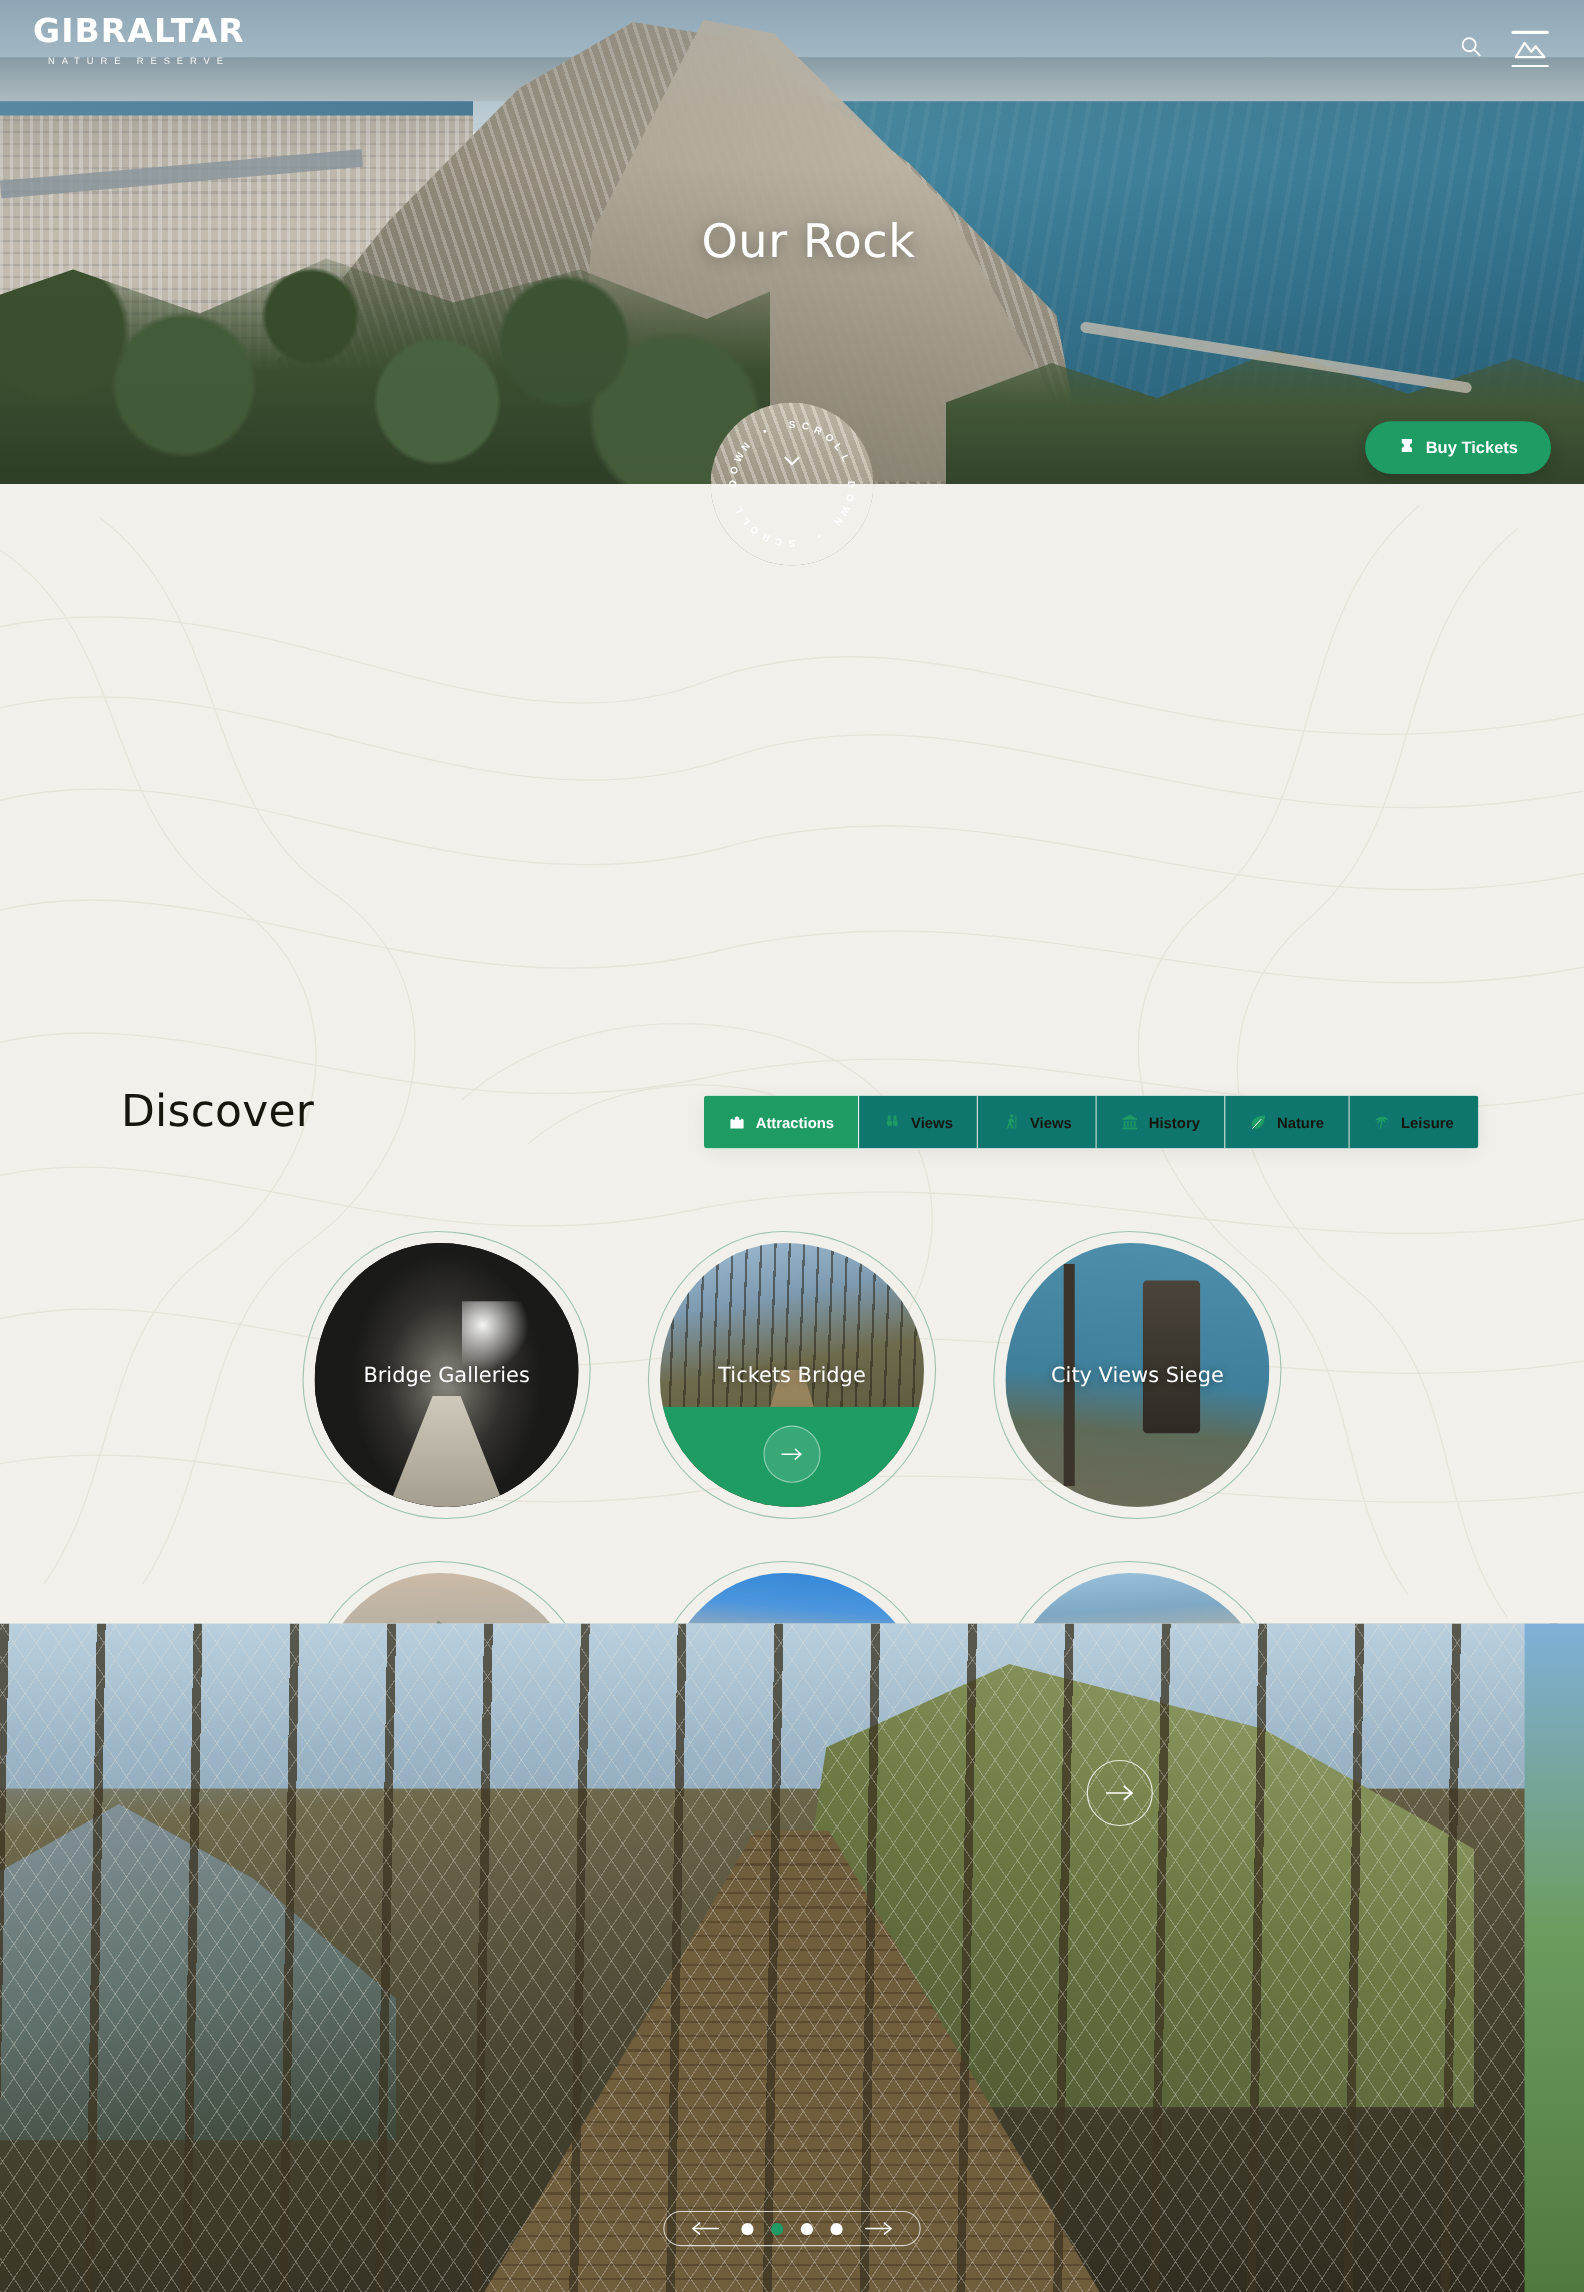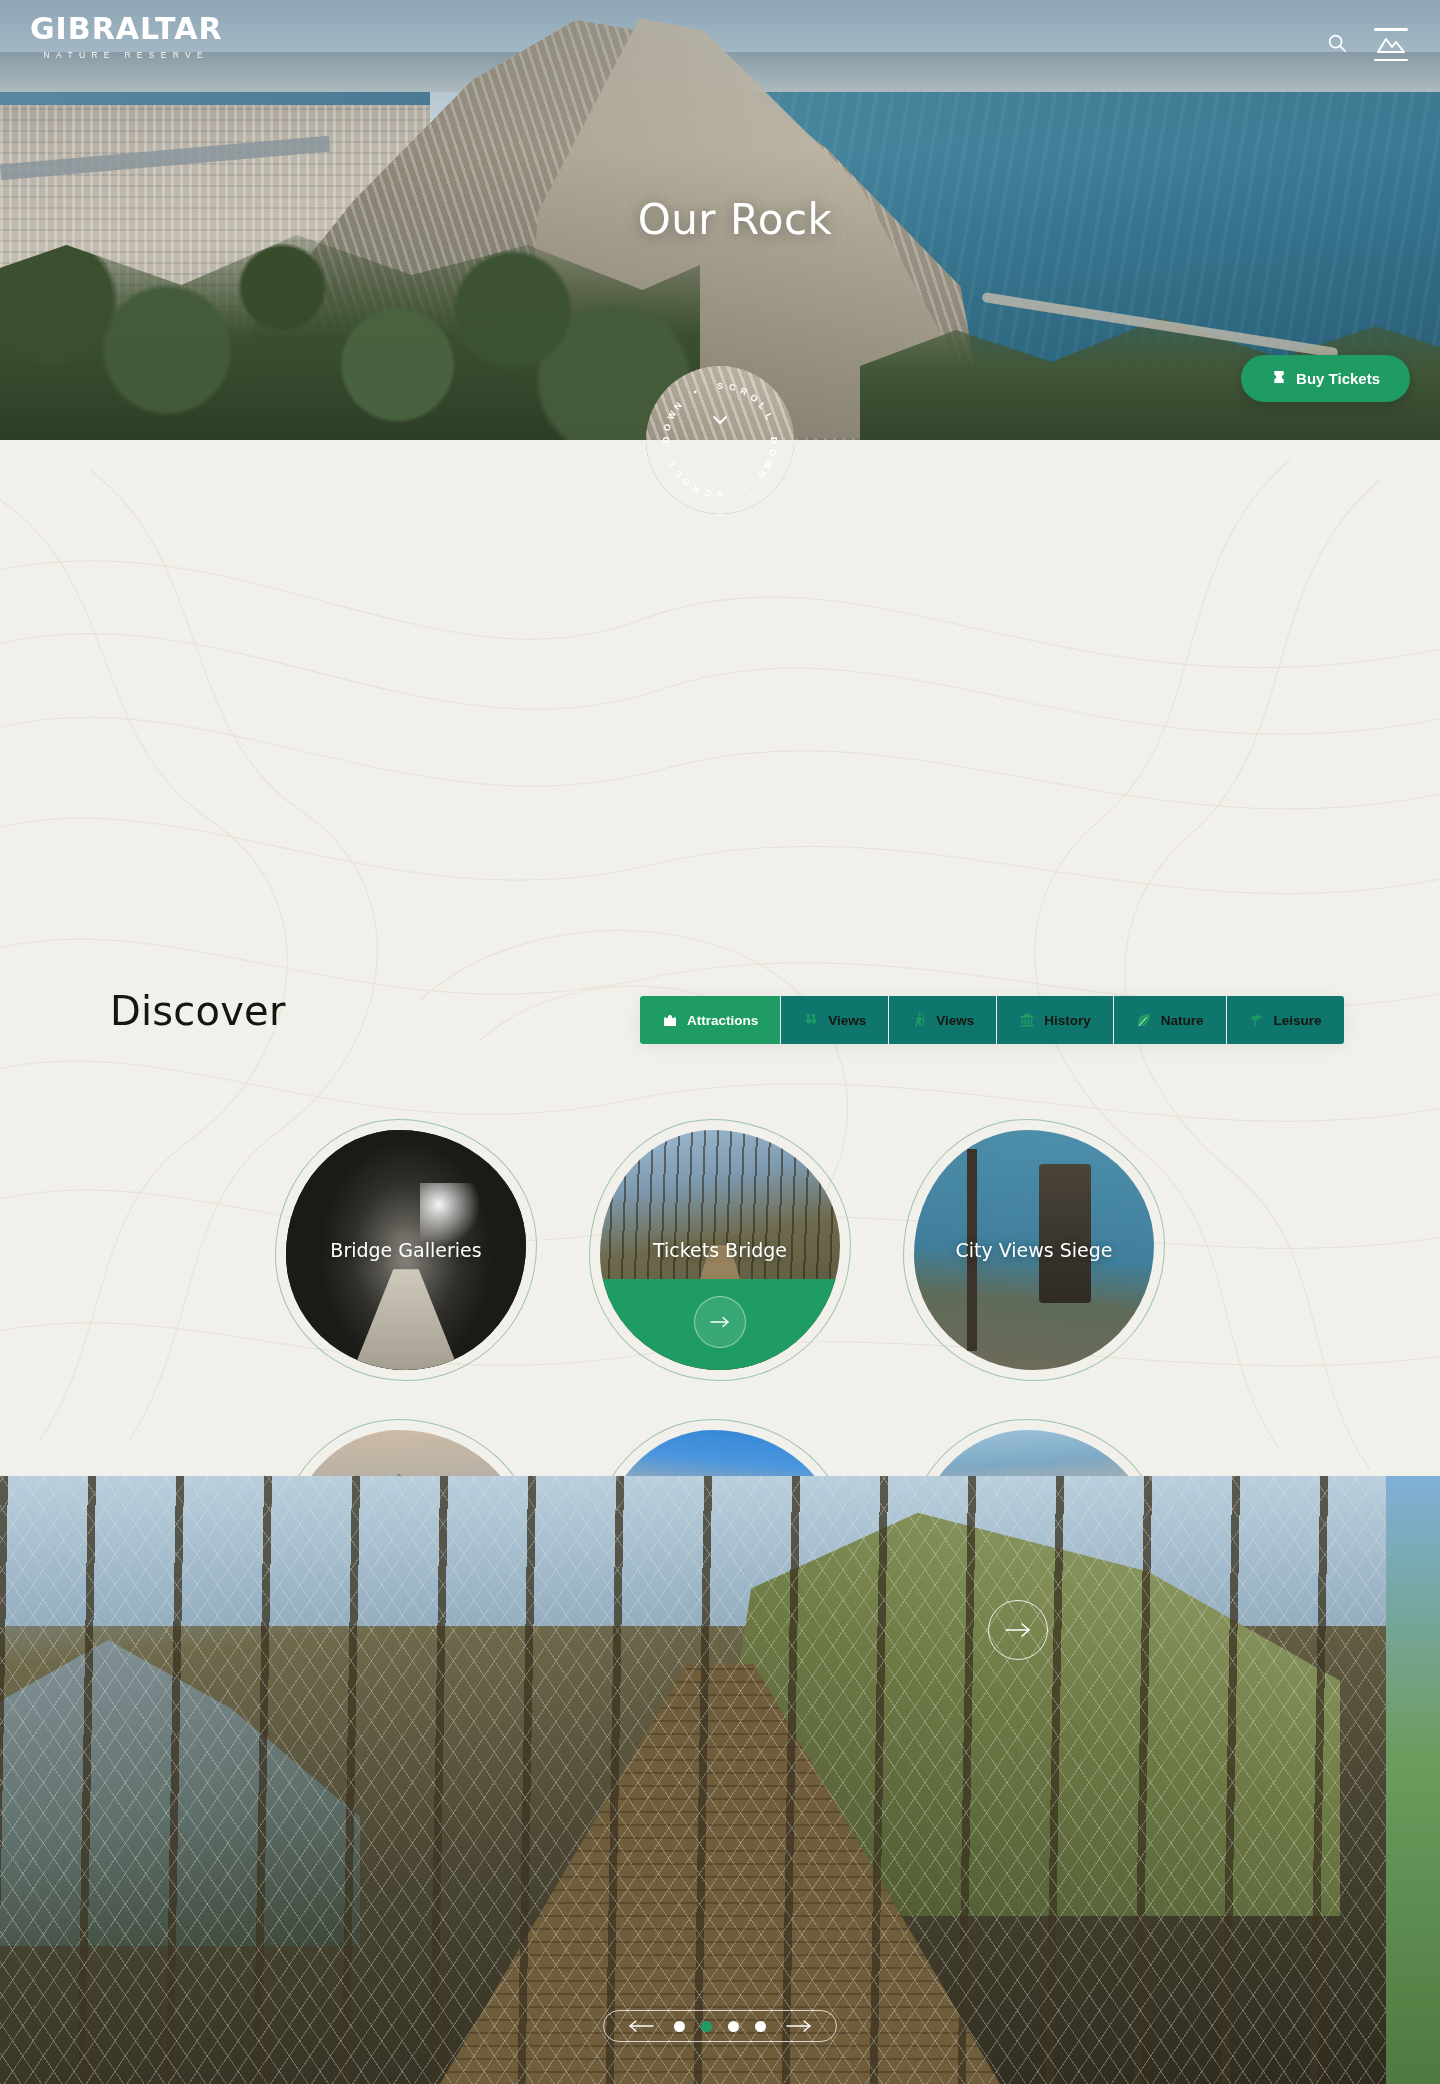--- a/index.html
+++ b/index.html
@@ -74,21 +74,21 @@
   .ico{display:block;cursor:pointer;}
   .menu-btn{display:flex;flex-direction:column;align-items:center;gap:4px;cursor:pointer;}
   .menu-bar{width:34px;height:2.5px;background:#fff;border-radius:2px;}
   .menu-mid{display:flex;align-items:center;justify-content:center;height:20px;}
 
   .hero-title{position:absolute;left:15px;top:195px;width:1440px;text-align:center;
     font-size:42px;color:#fff;letter-spacing:.5px;
     font-family:"DejaVu Sans",sans-serif;font-weight:400;
     text-shadow:0 2px 14px rgba(0,0,0,.35);z-index:8;}
 
-  .buy-tickets{position:absolute;right:30px;top:355px;z-index:10;
+  .buy-tickets{position:absolute;right:30px;top:383px;z-index:10;
     display:flex;align-items:center;gap:9px;
     background:#1f9c63;color:#fff;border:none;border-radius:40px;
     padding:14px 30px;font-size:15px;font-weight:700;cursor:pointer;
     box-shadow:0 4px 14px rgba(0,0,0,.18);font-family:"Liberation Sans",sans-serif;}
 
   
   .scroll-notch{position:absolute;left:50%;top:440px;transform:translate(-50%,-50%);
     width:148px;height:148px;border-radius:50%;overflow:hidden;z-index:7;}
   .notch-inner{position:absolute;inset:0;
     background:

